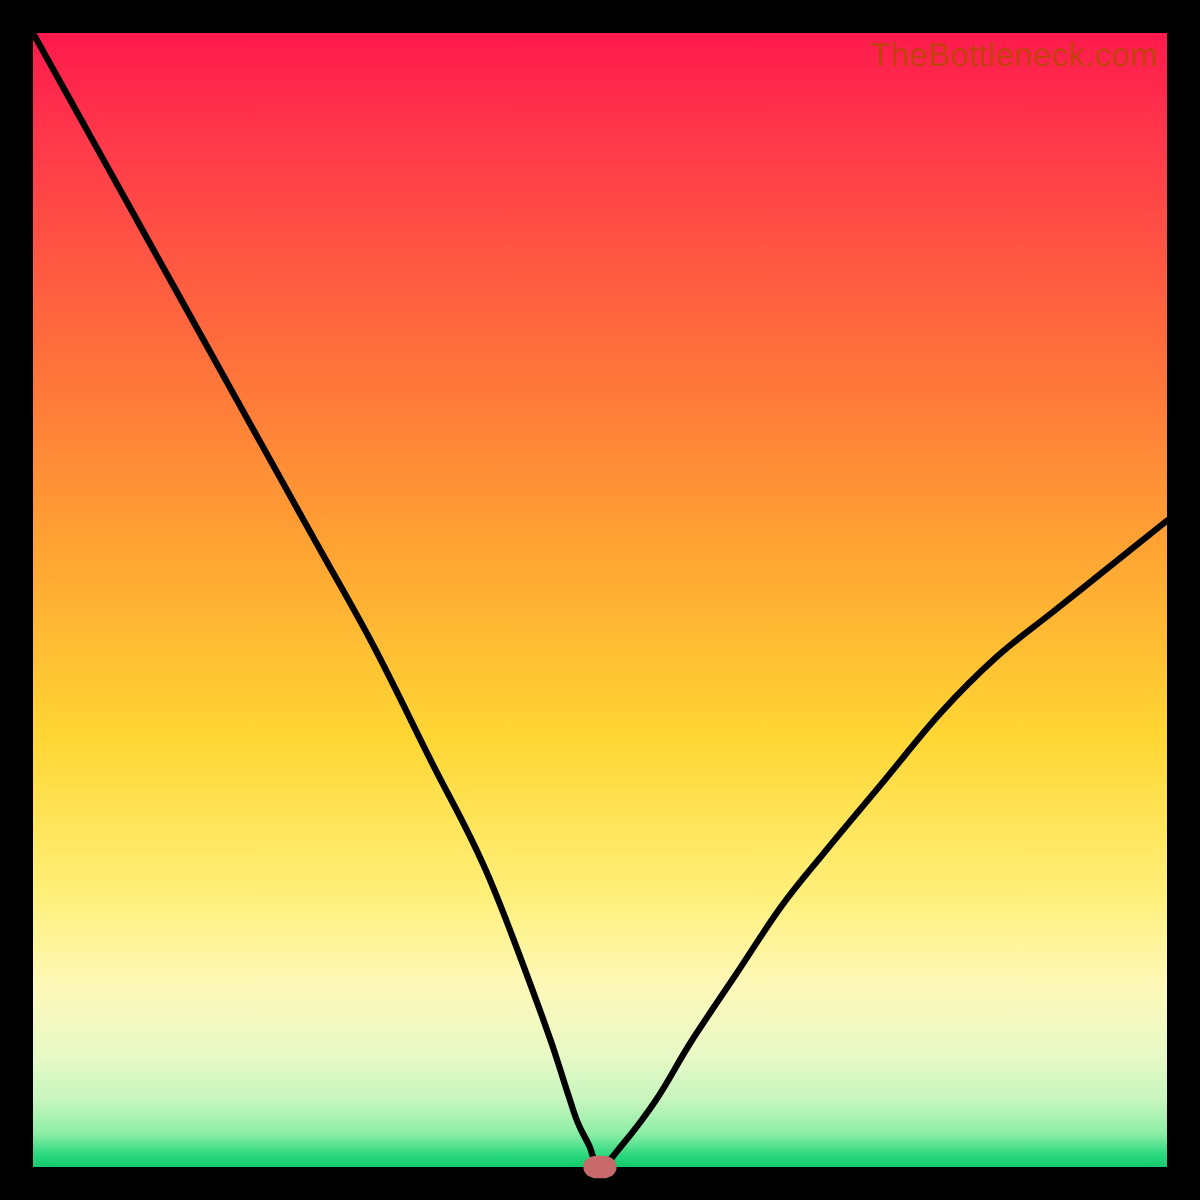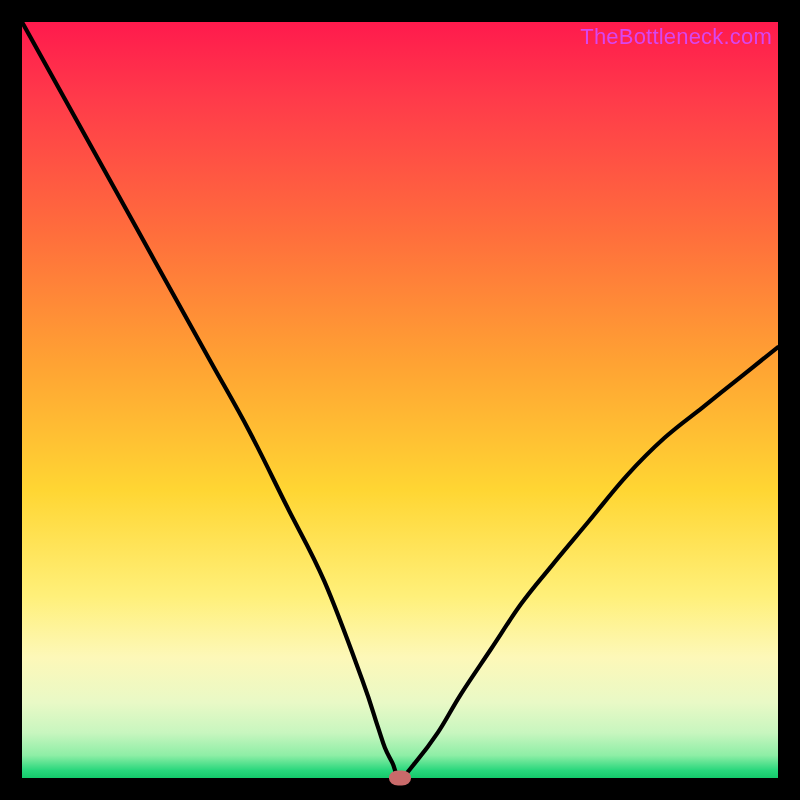--- a/index.html
+++ b/index.html
@@ -38,21 +38,21 @@
       #c8f6bf 94%,
       #8eeea6 97%,
       #28d77c 99%,
       #14c96b 100%
     );
   }
   .watermark {
     position: absolute;
     top: 2px;
     right: 6px;
-    color: #d946ef;
+    color: #c2410c;
     font-size: 22px;
     font-weight: 500;
     letter-spacing: 0.2px;
     user-select: none;
   }
   svg.curve {
     position: absolute;
     left: 0;
     top: 0;
     width: 756px;

